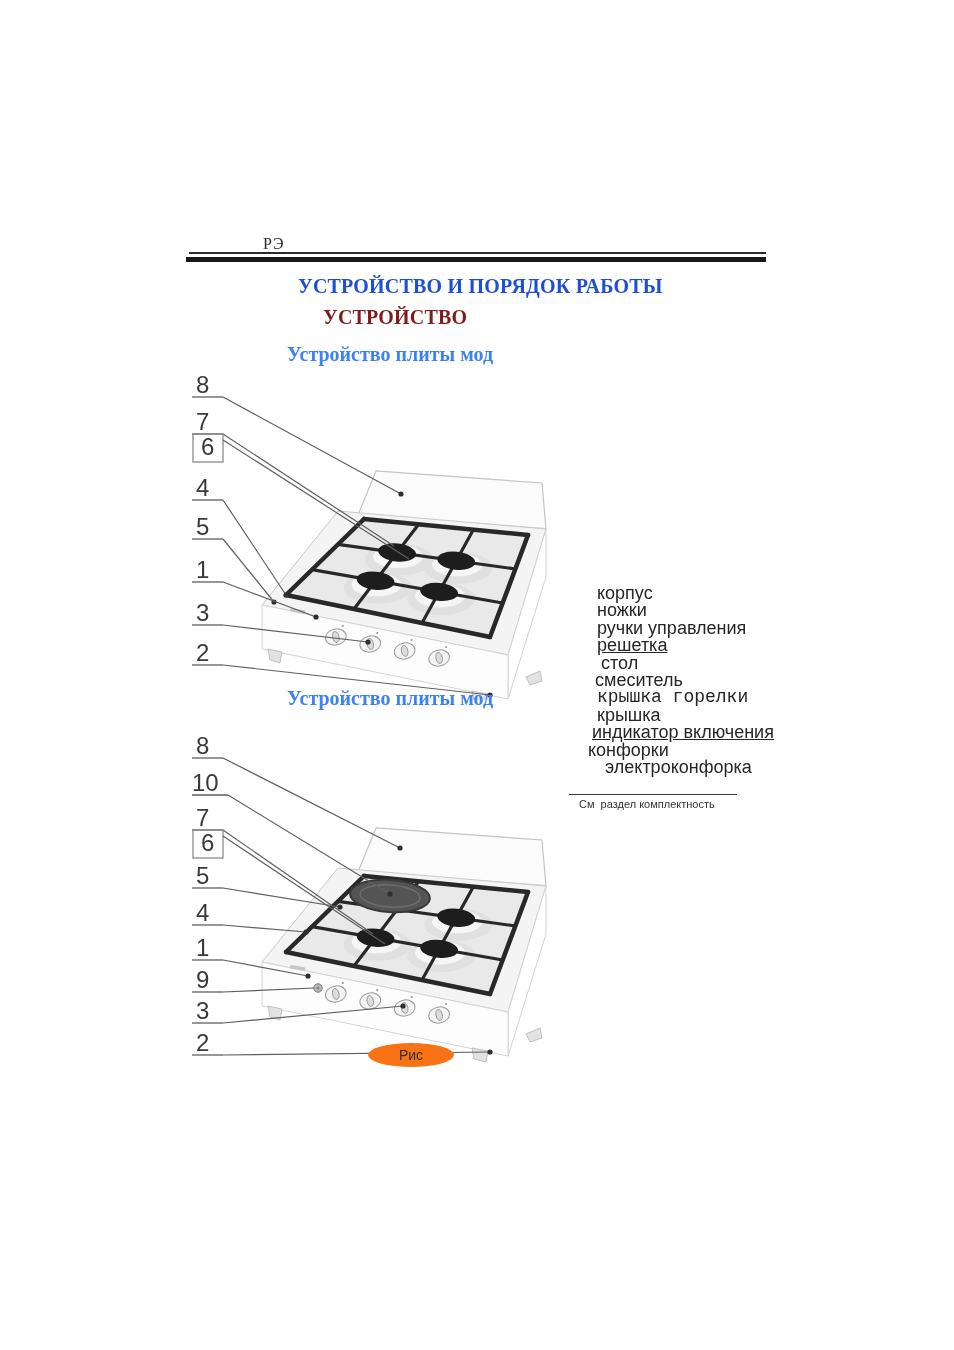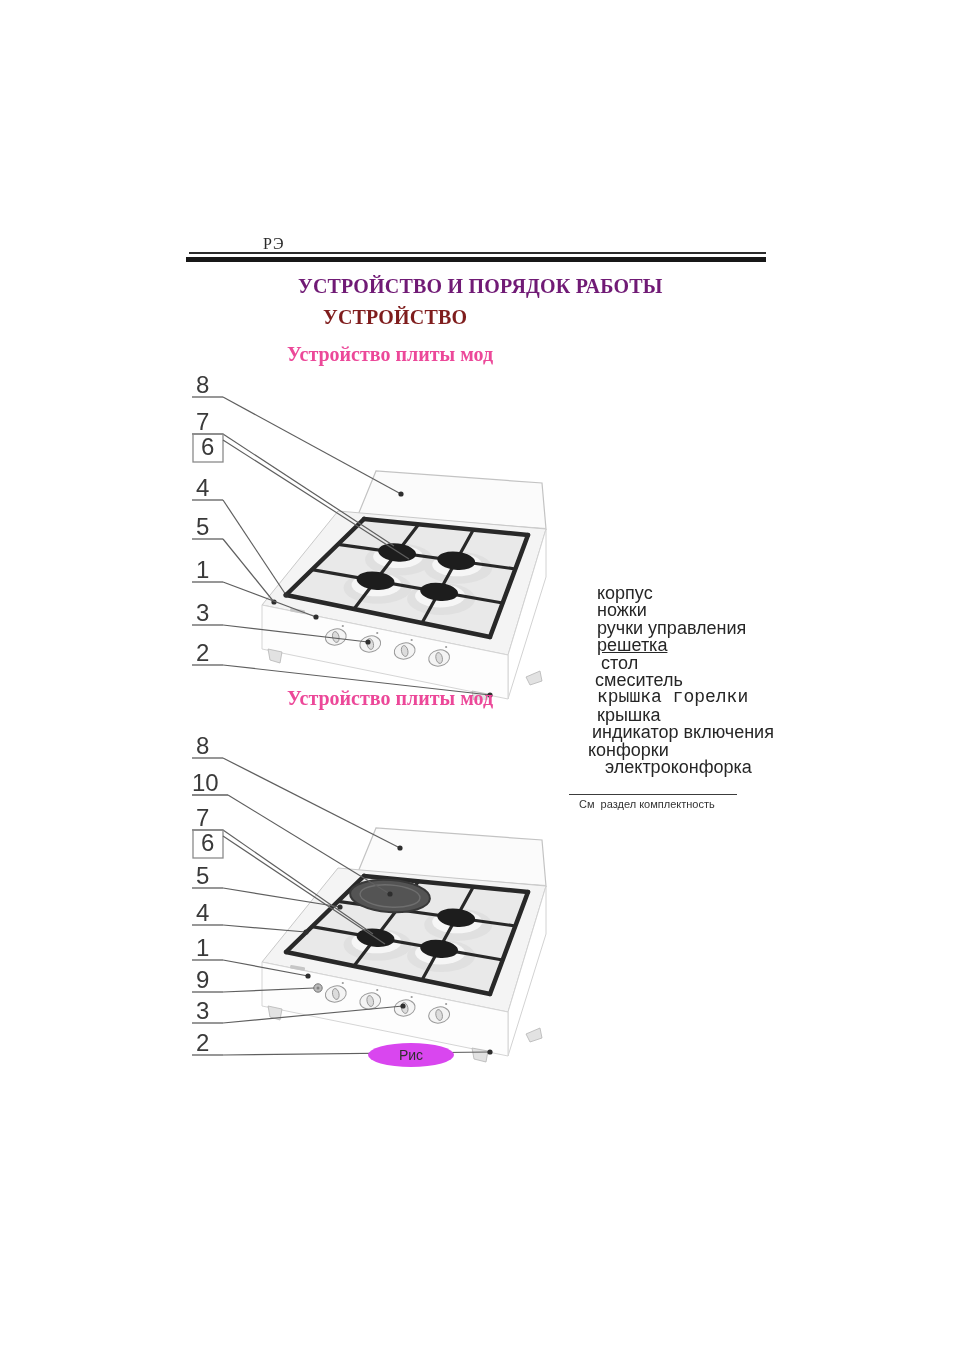--- a/index.html
+++ b/index.html
@@ -5,32 +5,32 @@
   html,body{margin:0;padding:0;}
   body{
     width:954px;height:1350px;position:relative;background:#ffffff;
     font-family:"Liberation Sans",sans-serif;color:#1c1c1c;overflow:hidden;
   }
   .abs{position:absolute;}
   .serif{font-family:"Liberation Serif",serif;}
   .doc-code{left:263px;top:235px;font-size:16px;letter-spacing:1px;color:#2a2a2a;}
   .rule-thin{left:189px;top:252px;width:577px;height:2px;background:#2c2c2c;}
   .rule-thick{left:186px;top:257px;width:580px;height:5px;background:#181818;}
-  .h-title{left:298px;top:276px;font-size:20px;font-weight:bold;letter-spacing:.2px;line-height:1;color:#701a75;}
+  .h-title{left:298px;top:276px;font-size:20px;font-weight:bold;letter-spacing:.2px;line-height:1;color:#1d4ed8;}
   .h-sub{left:323px;top:307px;font-size:20px;font-weight:bold;letter-spacing:.2px;line-height:1;color:#7f1d1d;}
-  .h-fig{font-size:20px;font-weight:bold;line-height:1;color:#ec4899;}
+  .h-fig{font-size:20px;font-weight:bold;line-height:1;color:#3b82f6;}
   .h-fig1{left:287px;top:344px;}
   .h-fig2{left:287px;top:688px;}
   .parts{left:588px;top:585px;font-size:18px;line-height:17.4px;color:#262626;}
   .parts div{white-space:nowrap;}
   .footnote-rule{left:569px;top:794px;width:168px;height:0;border-top:1.6px solid #3c3c3c;}
   .footnote{left:579px;top:798px;font-size:11px;color:#333;white-space:pre;}
   .fig-oval{
     left:368px;top:1043px;width:86px;height:24px;border-radius:50%;
-    background:#d946ef;text-align:center;line-height:24px;font-size:14px;color:#2e2e2e;
+    background:#f97316;text-align:center;line-height:24px;font-size:14px;color:#2e2e2e;
   }
   svg text{font-family:"Liberation Sans",sans-serif;}
 </style>
 </head>
 <body>
 
 <div class="abs serif doc-code">РЭ</div>
 <div class="abs rule-thin"></div>
 <div class="abs rule-thick"></div>
 
@@ -134,21 +134,21 @@
 
 <div class="abs parts" id="parts-list">
     <div style="padding-left: 9px;">корпус</div>
     <div style="padding-left: 9px;">ножки</div>
     <div style="padding-left: 9px;">ручки управления</div>
     <div style="padding-left: 9px; text-decoration: underline;">решетка</div>
     <div style="padding-left: 13px;">стол</div>
     <div style="padding-left: 7px;">смеситель</div>
     <div style="padding-left: 9px; font-family: Liberation Mono, monospace;">крышка горелки</div>
     <div style="padding-left: 9px;">крышка</div>
-    <div style="padding-left: 4px;">индикатор включения</div>
+    <div style="padding-left: 4px; text-decoration: underline;">индикатор включения</div>
     <div style="padding-left: 0px;">конфорки</div>
     <div style="padding-left: 17px;">электроконфорка</div>
   </div>
 <div class="abs footnote-rule"></div>
 <div class="abs footnote">См  раздел комплектность</div>
 
 <div class="abs serif h-fig h-fig2">Устройство плиты мод</div>
 
 <svg class="abs" id="diagram2" style="left:190px;top:722px;" width="380" height="345" viewBox="0 0 380 345">
     <polygon points="168,150 186,106 352,118 356,164" fill="#fbfbfb" stroke="#c3c3c3" stroke-width="1.2"></polygon>

